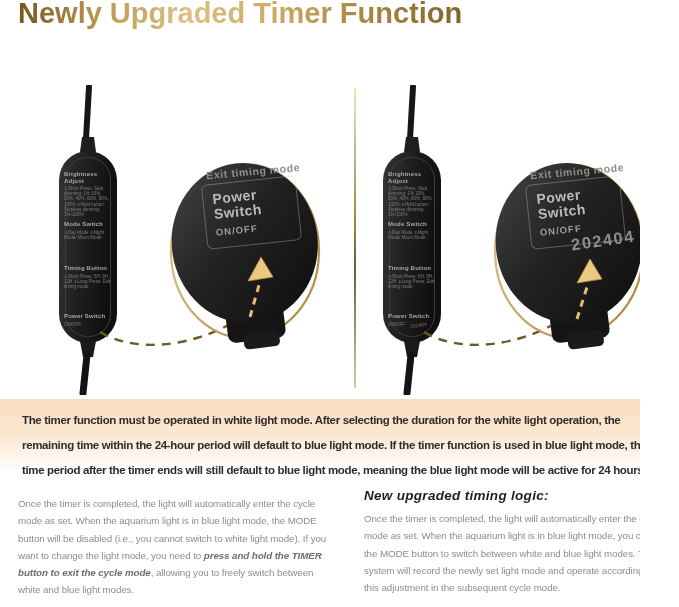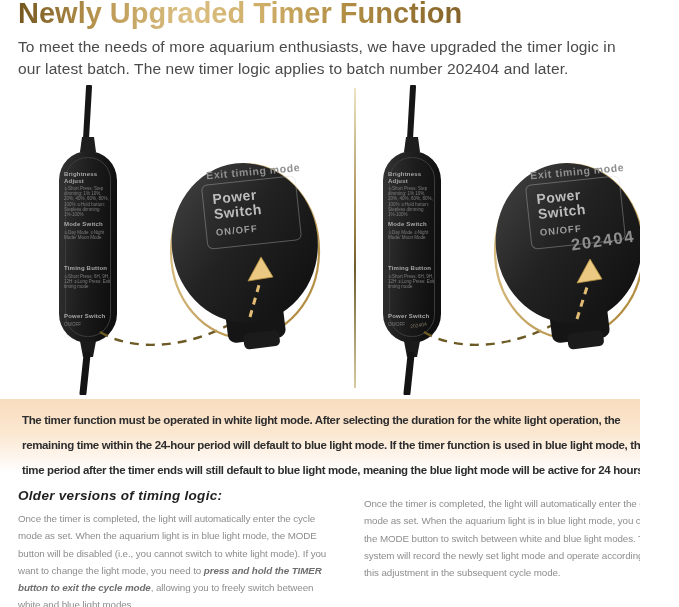--- a/index.html
+++ b/index.html
@@ -48,21 +48,20 @@
   .col-heading{font-size:13.5px;font-weight:bold;font-style:italic;color:#1f1f1f;letter-spacing:0.3px;}
   .col-body{margin-top:7px;font-size:9.8px;color:#8d8d8d;line-height:17.3px;letter-spacing:-0.1px;}
   .col-body .em{font-weight:bold;font-style:italic;color:#6e6e6e;}
 </style>
 </head>
 <body>
 
 <div id="stage">
 
   <div class="title">Newly Upgraded Timer Function</div>
-  <div class="intro">To meet the needs of more aquarium enthusiasts, we have upgraded the timer logic in our latest batch. The new timer logic applies to batch number 202404 and later.</div>
 
   <div class="panel left">
     <svg width="340" height="310" viewBox="0 0 340 310">
       <defs>
         <linearGradient id="pillGradL" x1="0" y1="0" x2="1" y2="0.25">
           <stop offset="0" stop-color="#343434"></stop>
             <stop offset="0.55" stop-color="#1c1c1c"></stop>
             <stop offset="1" stop-color="#0f0f0f"></stop>
         </linearGradient>
         <linearGradient id="knobGradL" x1="0" y1="0" x2="1" y2="1">
@@ -177,20 +176,20 @@
       <div class="mag-onoff">ON/OFF</div>
     </div>
     <div class="mag-batch">202404</div>
   </div>
 
   <div class="notice">
     <div class="notice-text">The timer function must be operated in white light mode. After selecting the duration for the white light operation, the remaining time within the 24-hour period will default to blue light mode. If the timer function is used in blue light mode, the time period after the timer ends will still default to blue light mode, meaning the blue light mode will be active for 24 hours.</div>
   </div>
 
   <div class="col old">
-    <div class="col-heading">Older versions of timing logic:</div>
     <div class="col-body"><span>Once the timer is completed, the light will automatically enter the cycle mode as set. When the aquarium light is in blue light mode, the MODE button will be disabled (i.e., you cannot switch to white light mode). If you want to change the light mode, you need to </span><span class="em">press and hold the TIMER button to exit the cycle mode</span><span>, allowing you to freely switch between white and blue light modes.</span></div>
   </div>
   <div class="col new">
+    <div class="col-heading">New upgraded timing logic:</div>
     <div class="col-body">Once the timer is completed, the light will automatically enter the cycle mode as set. When the aquarium light is in blue light mode, you can use the MODE button to switch between white and blue light modes. The system will record the newly set light mode and operate according to this adjustment in the subsequent cycle mode.</div>
   </div>
 
 </div>
 
 </body></html>

